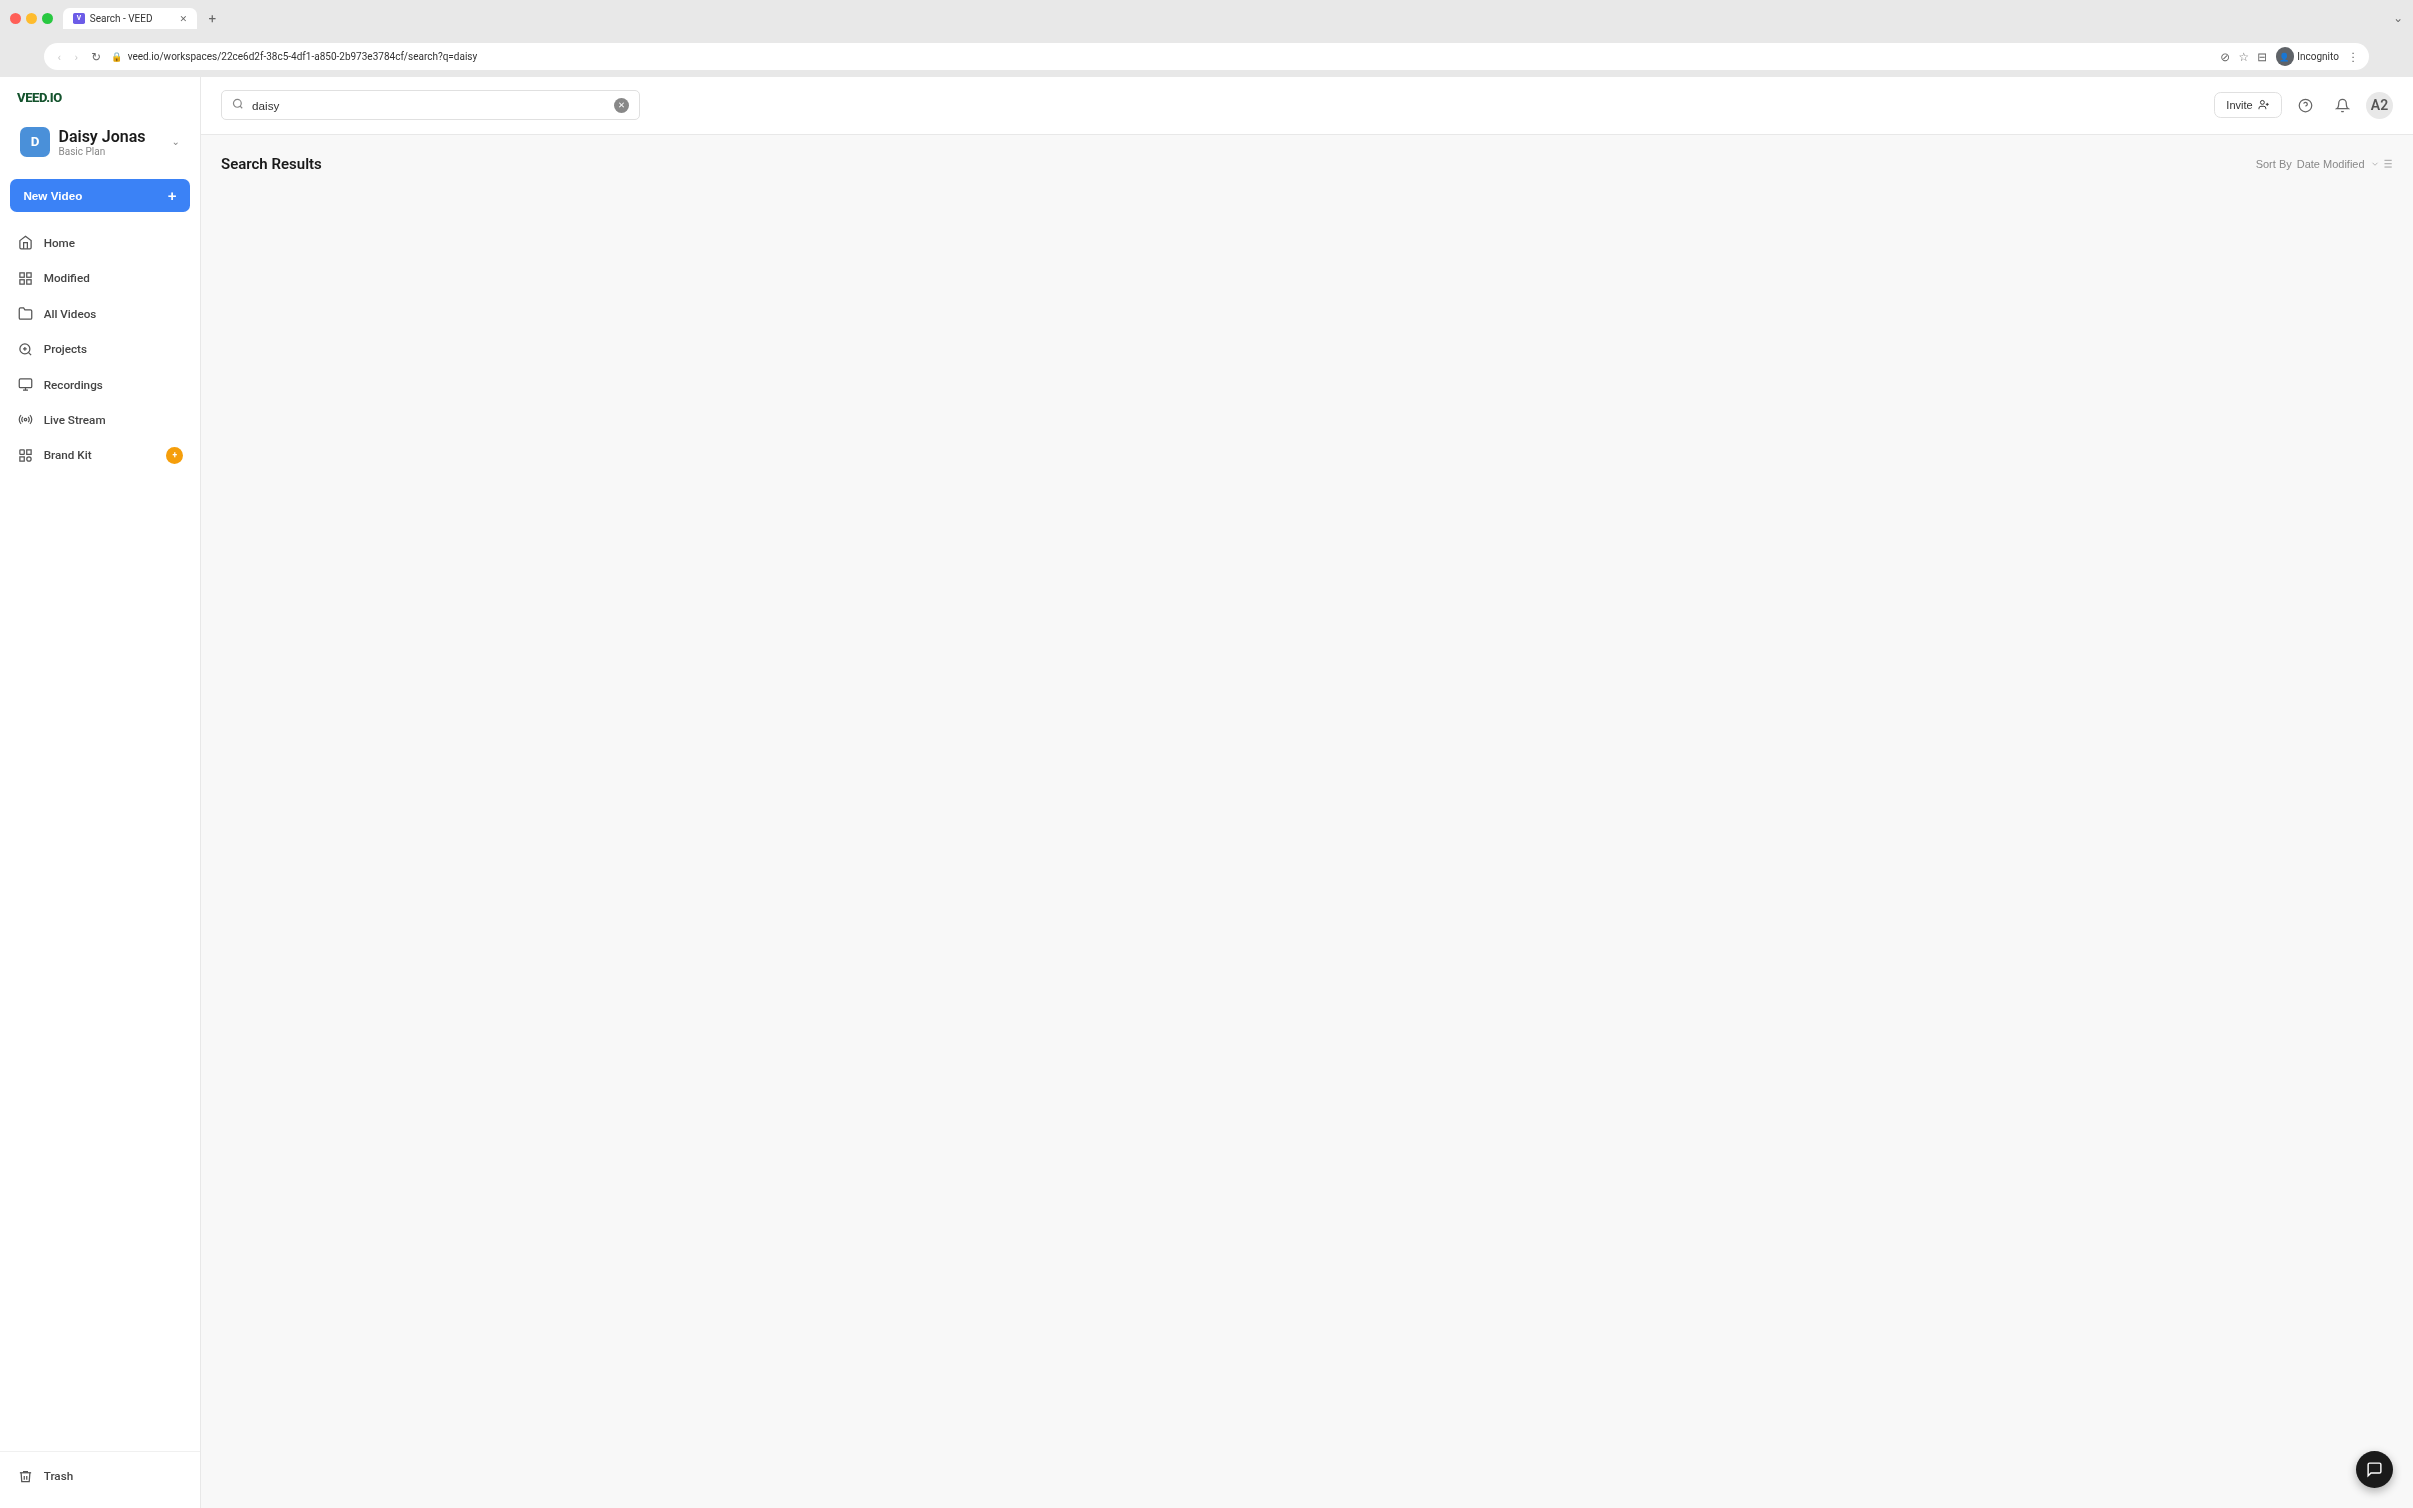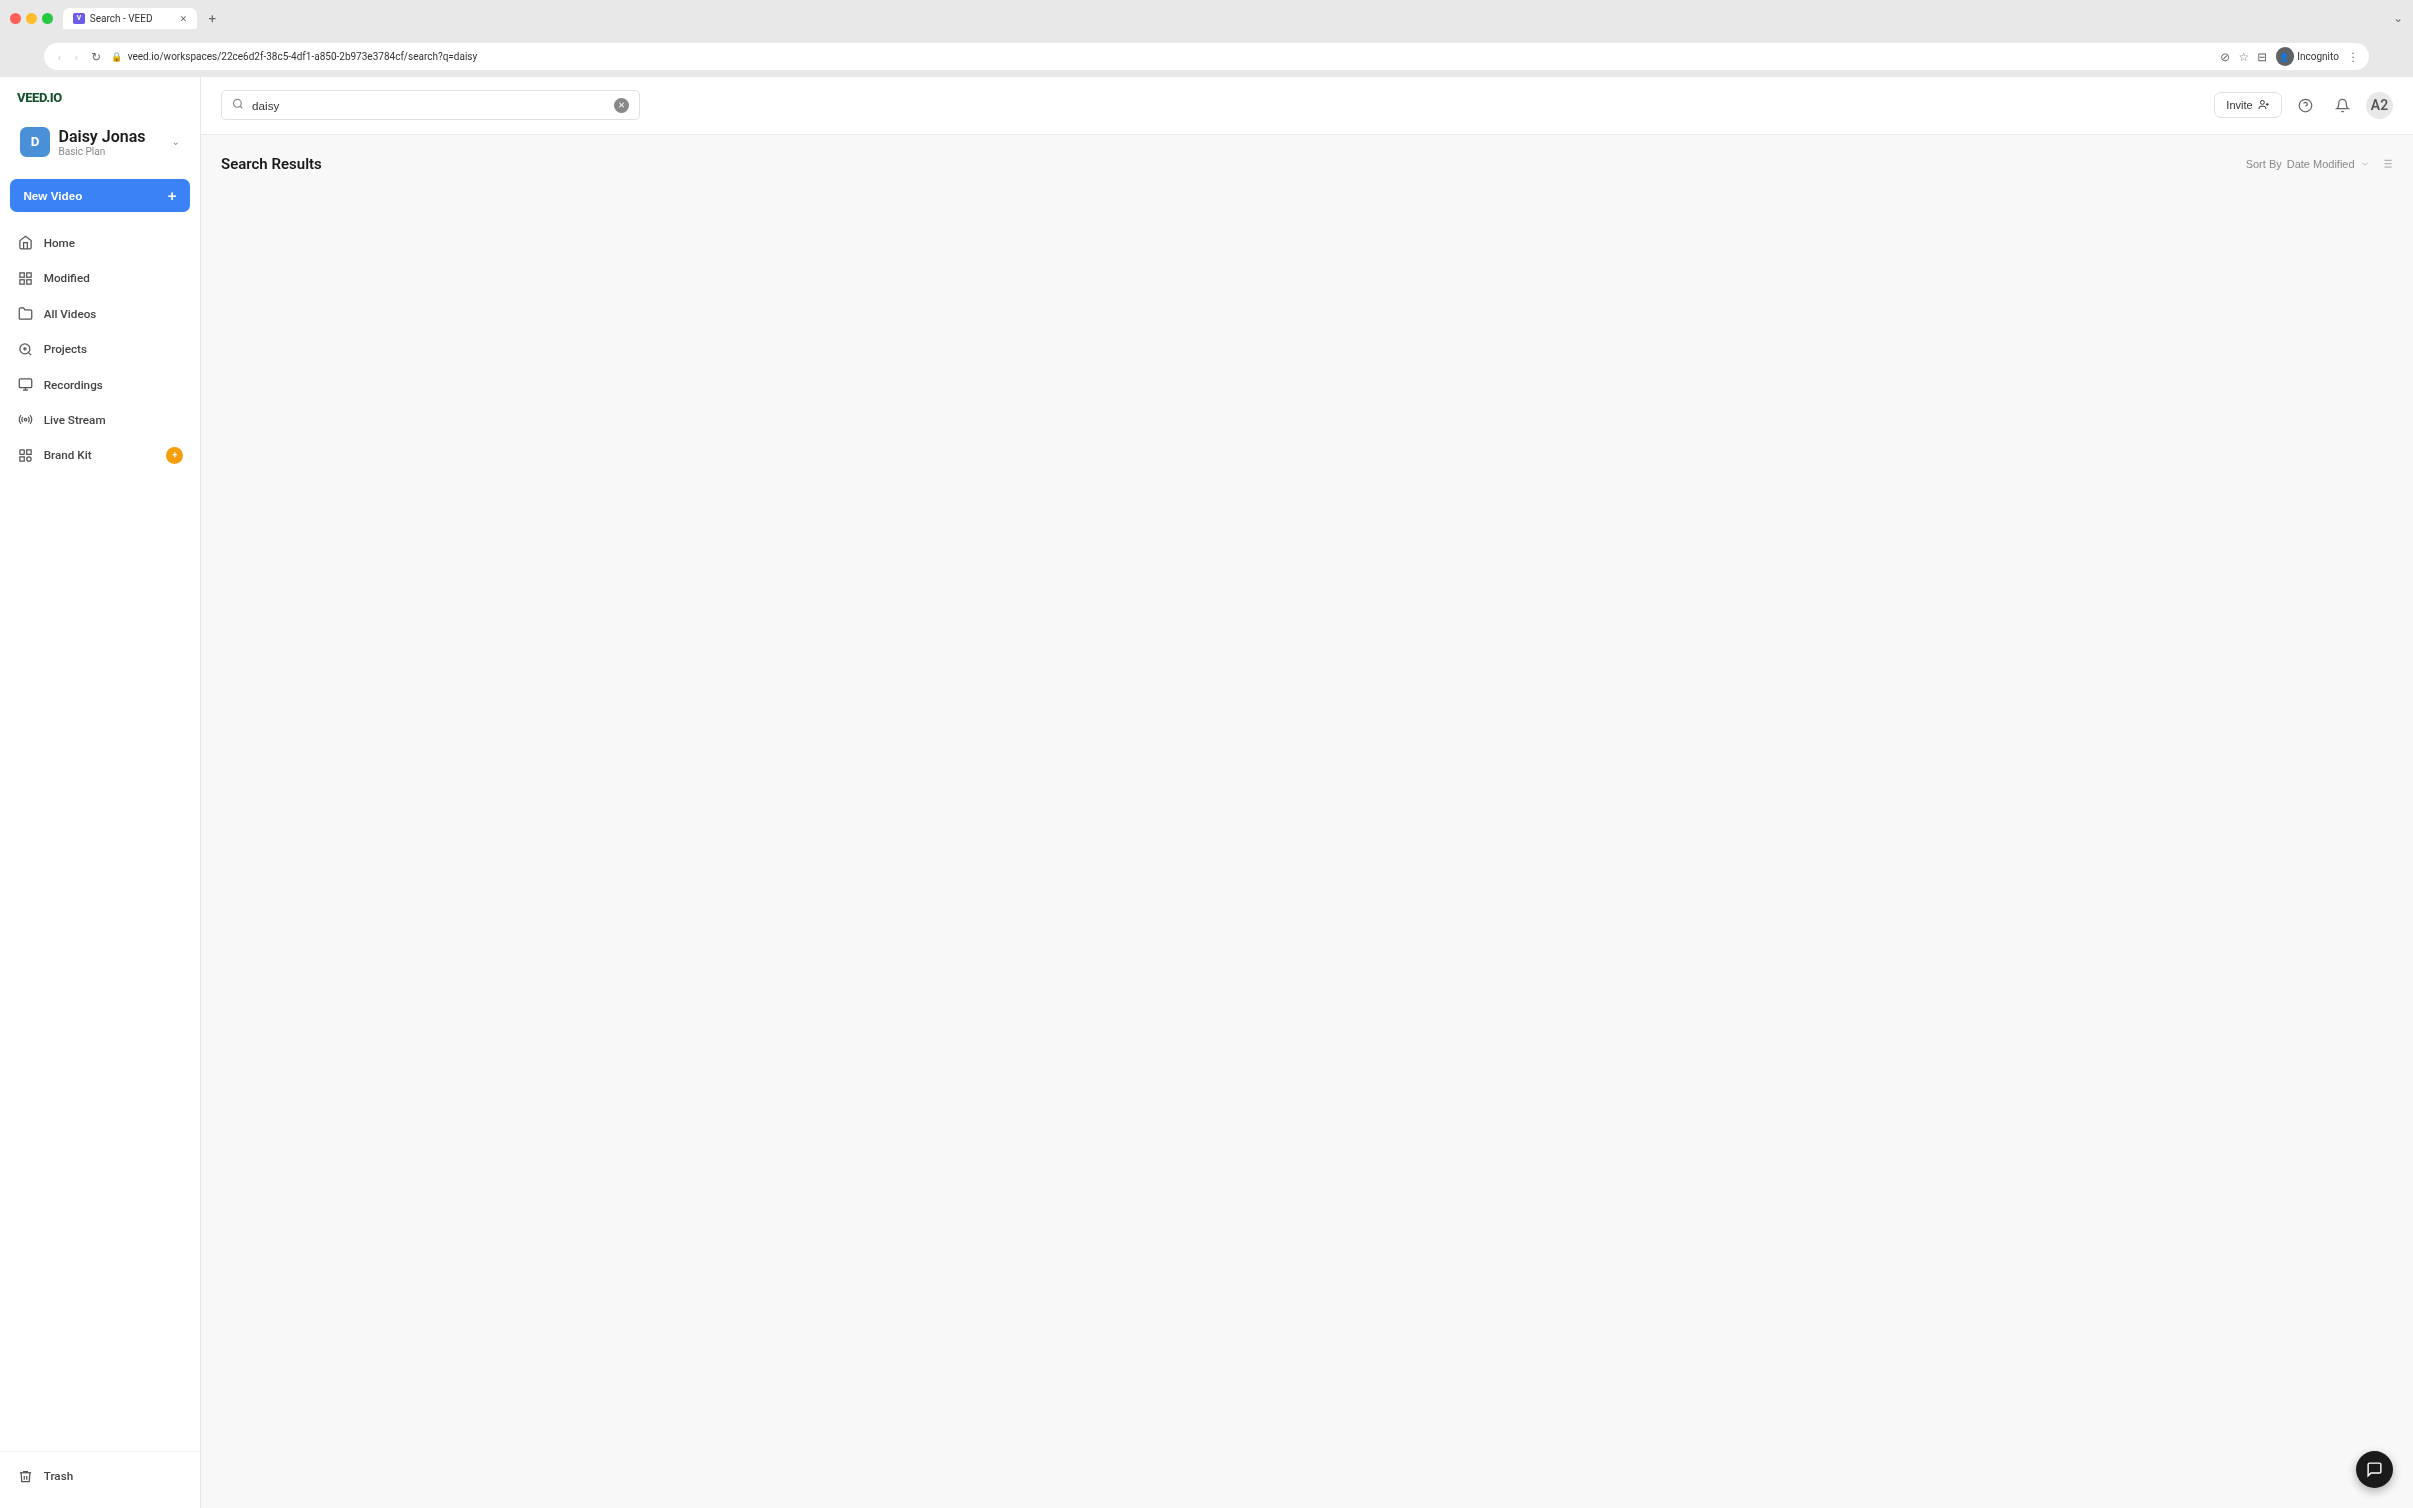--- a/index.html
+++ b/index.html
@@ -420,21 +420,21 @@
 
     .page-title {
       font-size: 15px;
       font-weight: 600;
       color: #1a1a1a;
     }
 
     .toolbar-right {
       display: flex;
       align-items: center;
-      gap: 10px;
+      gap: 0;
     }
 
     .sort-btn {
       display: flex;
       align-items: center;
       gap: 5px;
       color: #888;
       font-size: 11px;
       cursor: pointer;
       background: none;

